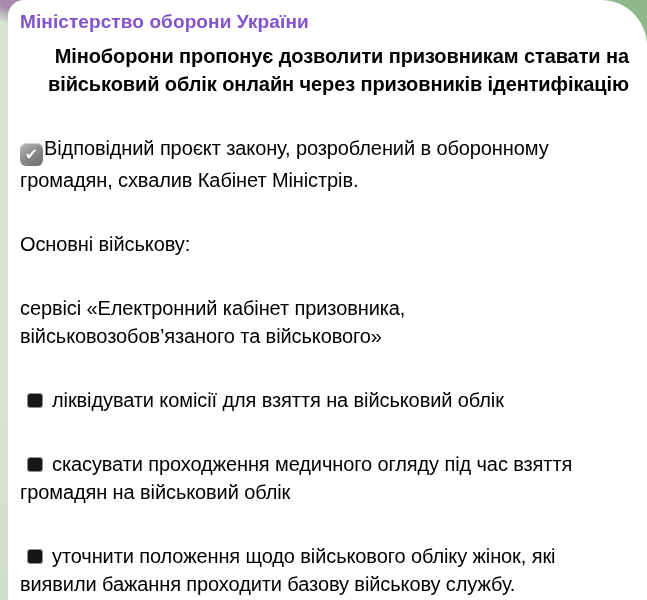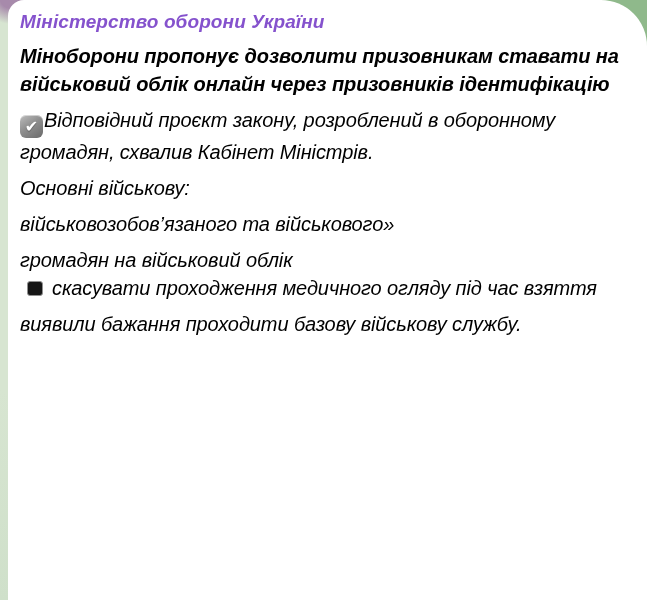--- a/index.html
+++ b/index.html
@@ -19,33 +19,32 @@
       radial-gradient(circle at 644px -2px, var(--wp-tr) 0 52px, rgba(143,185,139,0) 84px),
       linear-gradient(180deg, var(--wp-base) 0%, var(--wp-base) 65%, var(--wp-bottom) 100%);
   }
   .bubble {
     position: absolute;
     left: 8px; top: 0; right: 0; bottom: 0;
     background: var(--bubble);
     border-radius: 16px 46px 0 0;
     padding: 10px 18px 0 12px;
     box-sizing: border-box;
-    font-style: italic;
   }
   .channel-name {
     font-size: 19px;
     font-weight: 700;
     line-height: 24px;
     color: var(--name-color);
     margin-bottom: 6px;
     letter-spacing: 0.1px;
     cursor: pointer;
   }
-  .block { margin-top: 8px; }
-  .block.headline { margin-top: 8px; }
+  .block { margin-top: 36px; }
+  .block.headline { margin-top: 8px; text-align: right; }
   .line {
     display: block;
     font-size: 20px;
     line-height: 28px;
     color: var(--text-color);
     white-space: nowrap;
     letter-spacing: -0.1px;
   }
   .headline .line { font-weight: 700; }
   .check-emoji {
@@ -87,26 +86,29 @@
           <span class="line">військовий облік онлайн через призовників ідентифікацію</span>
         </div>
         <div class="block">
           <span class="line"><span class="check-emoji">✔</span>Відповідний проєкт закону, розроблений в оборонному</span>
           <span class="line">громадян, схвалив Кабінет Міністрів.</span>
         </div>
         <div class="block">
           <span class="line">Основні військову:</span>
         </div>
         <div class="block">
+          <span class="line">сервісі «Електронний кабінет призовника,</span>
           <span class="line">військовозобов’язаного та військового»</span>
         </div>
         <div class="block">
+          <span class="line"><span class="bullet-square"></span>ліквідувати комісії для взяття на військовий облік</span>
         </div>
         <div class="block">
+          <span class="line"><span class="bullet-square"></span>скасувати проходження медичного огляду під час взяття</span>
           <span class="line">громадян на військовий облік</span>
-          <span class="line"><span class="bullet-square"></span>скасувати проходження медичного огляду під час взяття</span>
         </div>
         <div class="block">
+          <span class="line"><span class="bullet-square"></span>уточнити положення щодо військового обліку жінок, які</span>
           <span class="line">виявили бажання проходити базову військову службу.</span>
         </div>
       </div>
   </div>
 </div>
 
 </body></html>

